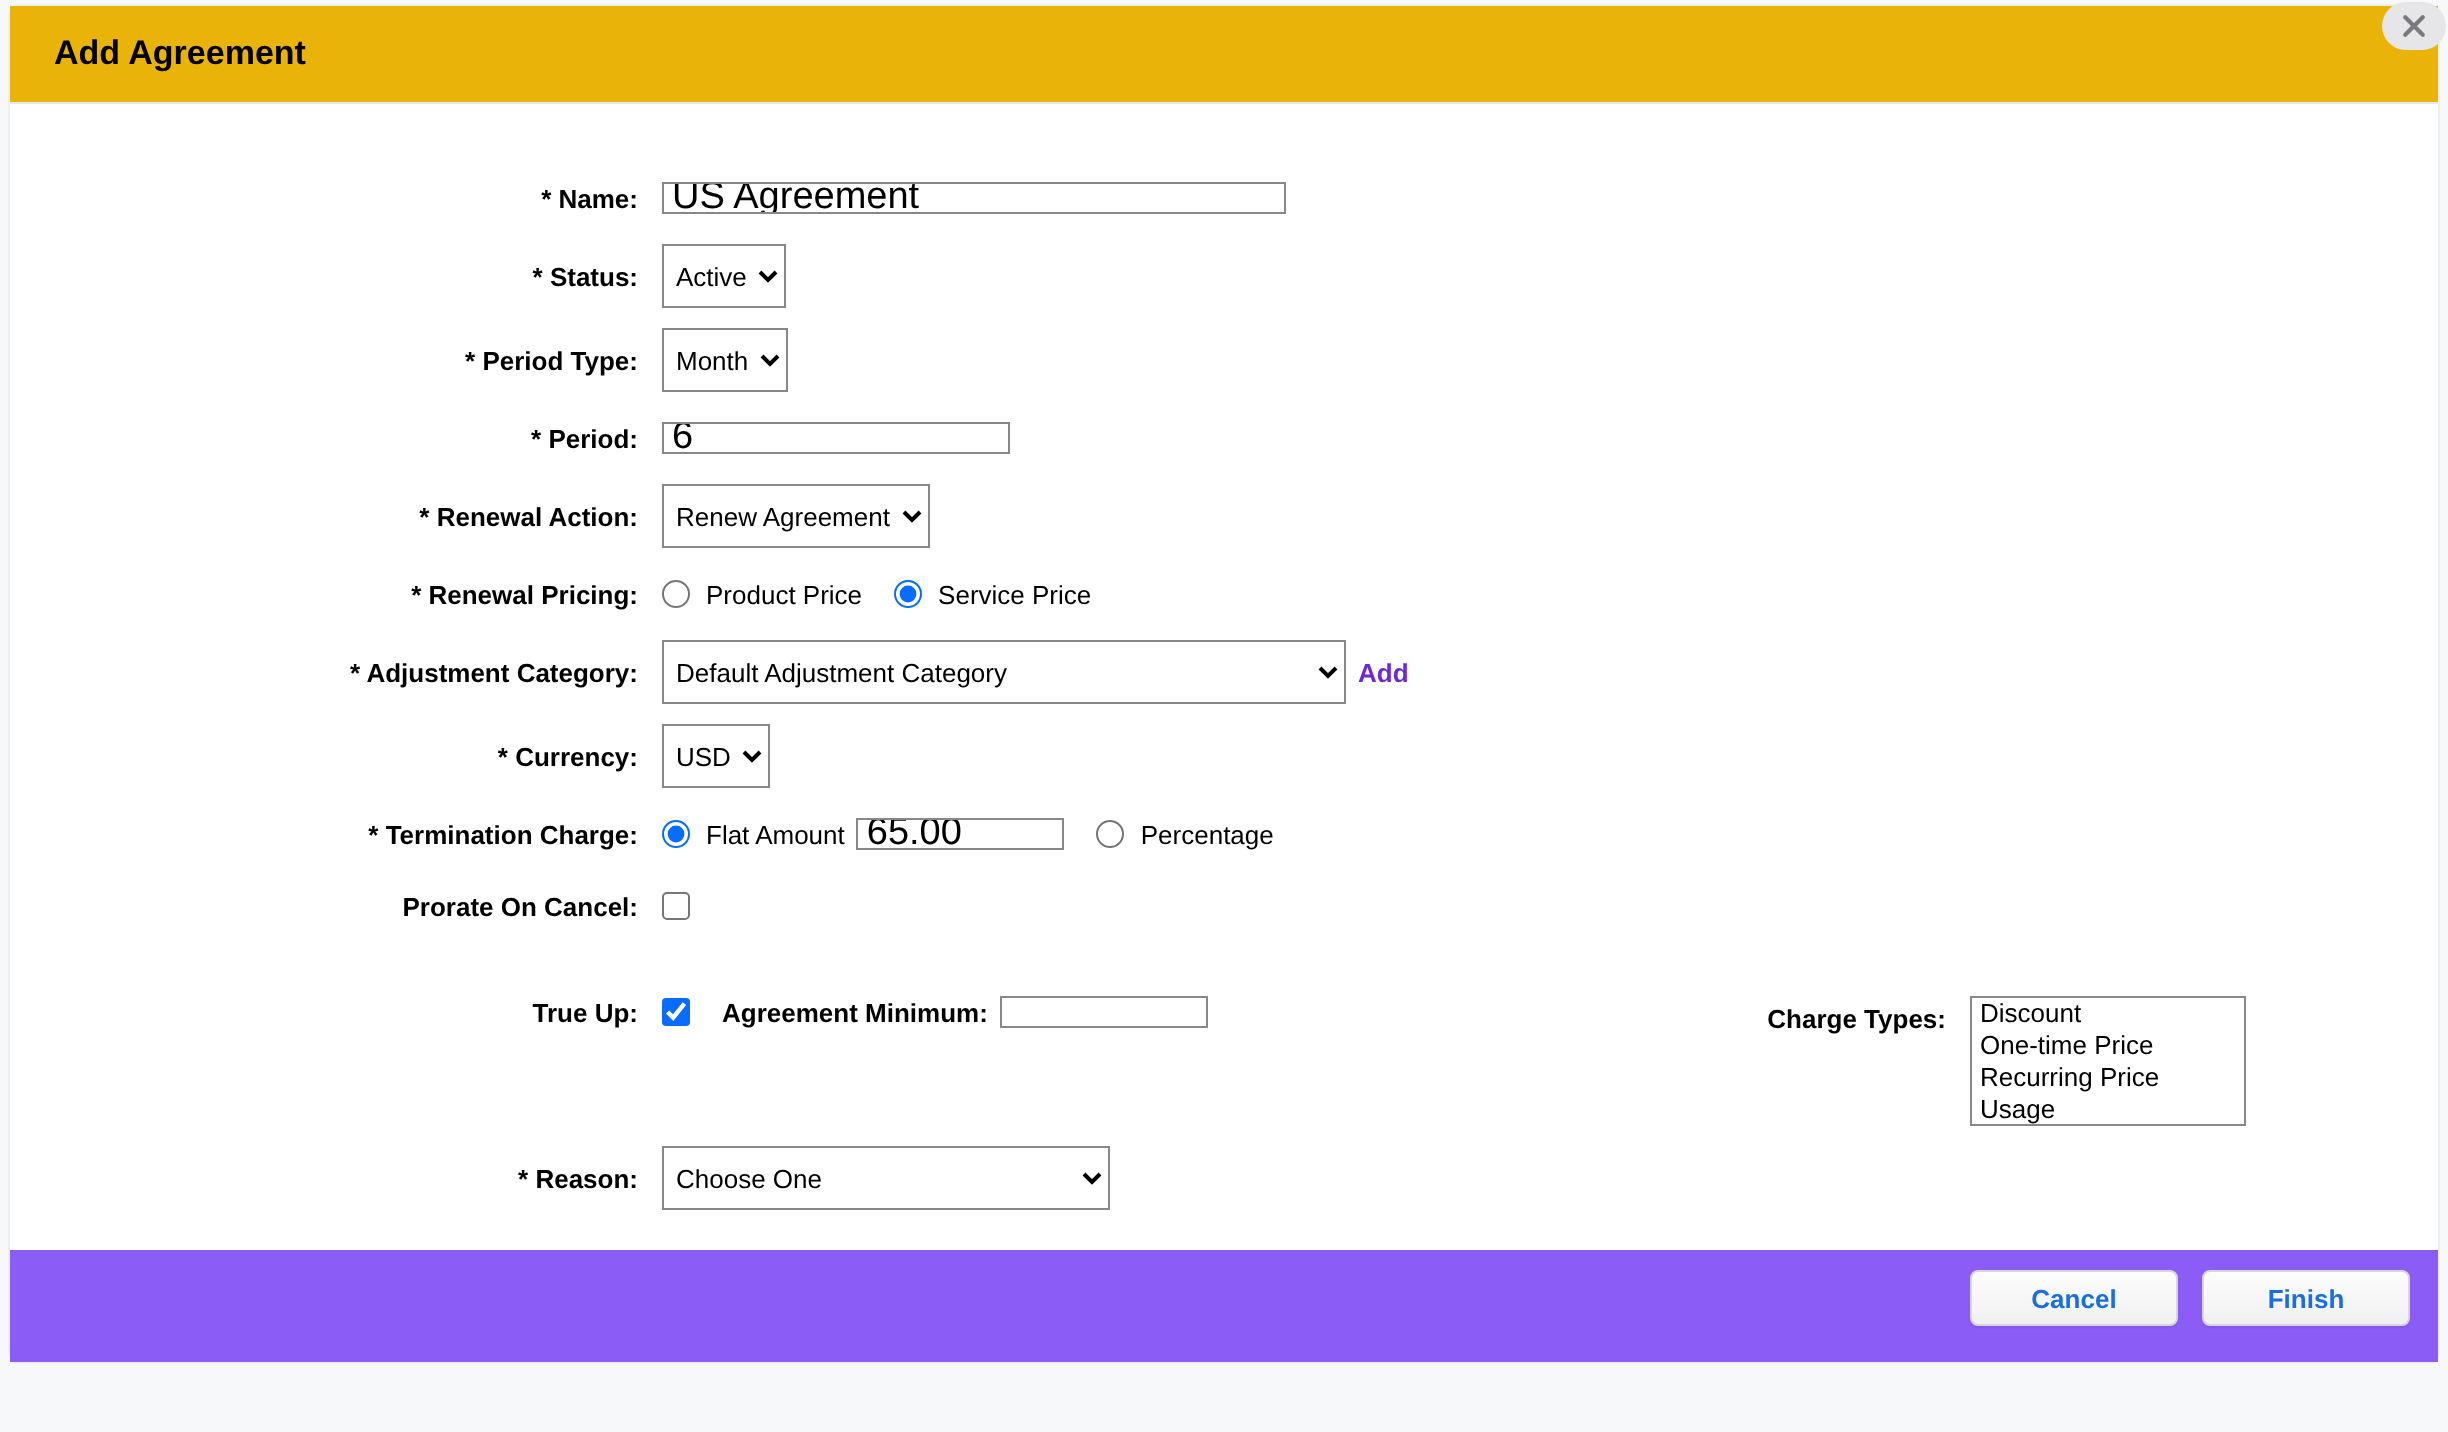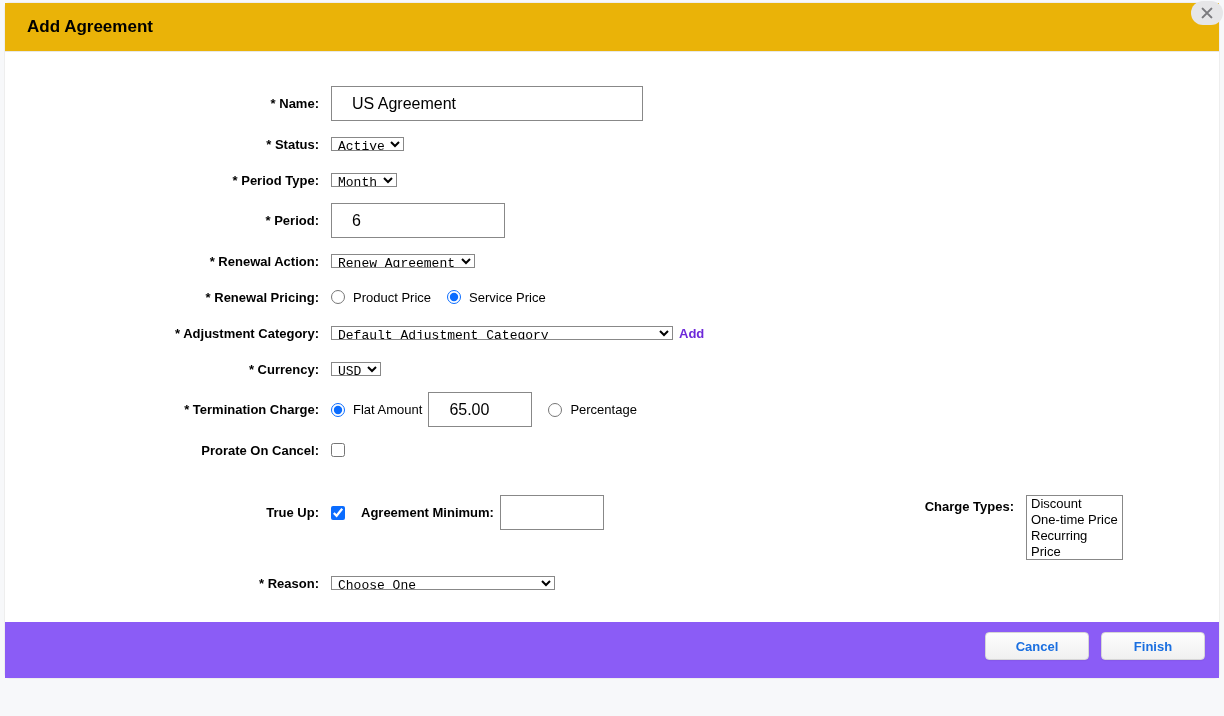--- a/index.html
+++ b/index.html
@@ -44,31 +44,30 @@
   .label-cell {
     width: 240px;
     text-align: right;
     font-weight: bold;
     padding-right: 12px;
   }
   .req::before { content: "* "; font-weight: bold; }
   .field-cell { display: flex; align-items: center; gap: 6px; flex: 1; }
   input[type="text"] {
     border: 1px solid #888;
-    height: 35px;
-    padding: 1px 20px;
-    font-size: 16px;
+    height: 16px;
+    padding: 1px 4px;
+    font-size: 19px;
   }
   select {
     border: 1px solid #888;
-    height: 14px;
+    height: 32px;
     font-size: 13px;
     background: #fff;
     padding: 0 2px;
-    font-family: Liberation Mono, monospace;
   }
   input[type="radio"], input[type="checkbox"] {
     width: 14px; height: 14px;
     accent-color: #0a6cff;
     margin: 0 2px 0 0;
   }
   .radio-label { margin-right: 10px; }
   .link { color: #6d28d9; text-decoration: none; cursor: pointer; font-weight: bold; font-size: 13px; }
   .trueup-row { display: flex; align-items: flex-start; }
   .trueup-left {
@@ -77,21 +76,21 @@
   .trueup-left .label-cell { width: 240px; text-align: right; }
   .trueup-min-label { font-weight: bold; margin-left: 14px; margin-right: 6px; }
   .charge-types-block {
     display: flex; align-items: flex-start;
     margin-left: auto;
     margin-right: 60px;
   }
   .charge-types-block .ct-label { font-weight: bold; text-align: center; padding-right: 12px; padding-top: 4px; }
   .ct-listbox {
     border: 1px solid #888;
-    width: 97px;
+    width: 138px;
     height: 65px;
     font-size: 13px;
     overflow-y: scroll;
     background: #fff;
   }
   .ct-listbox div { padding: 0 4px; line-height: 16px; cursor: default; }
   .modal-footer {
     background: #8b5cf6;
     padding: 10px 14px 18px 14px;
     display: flex; justify-content: flex-end; gap: 12px;

